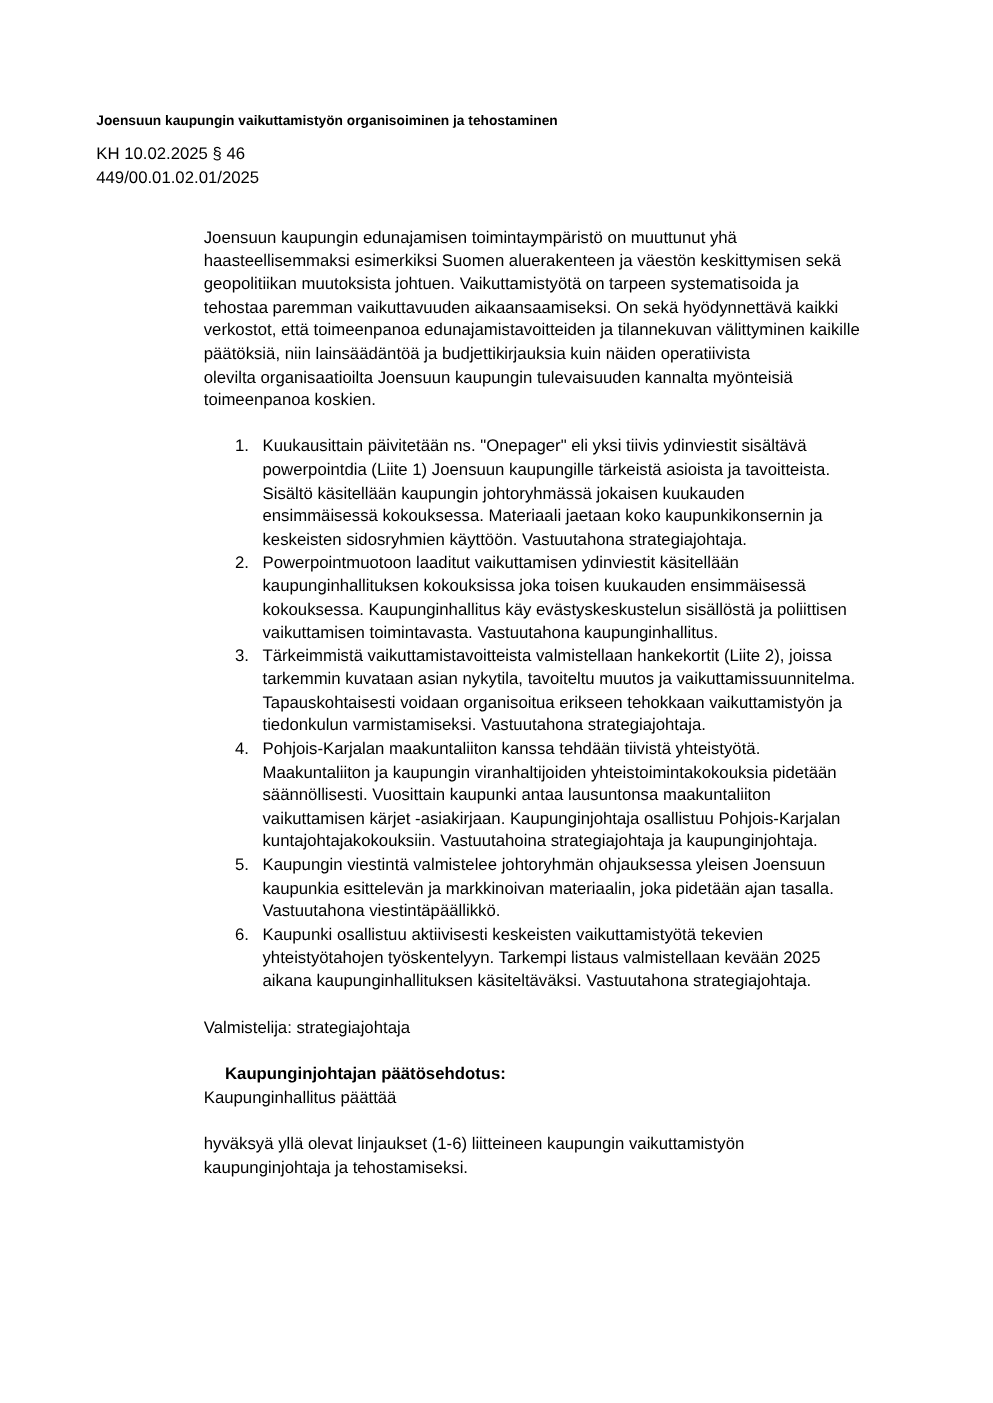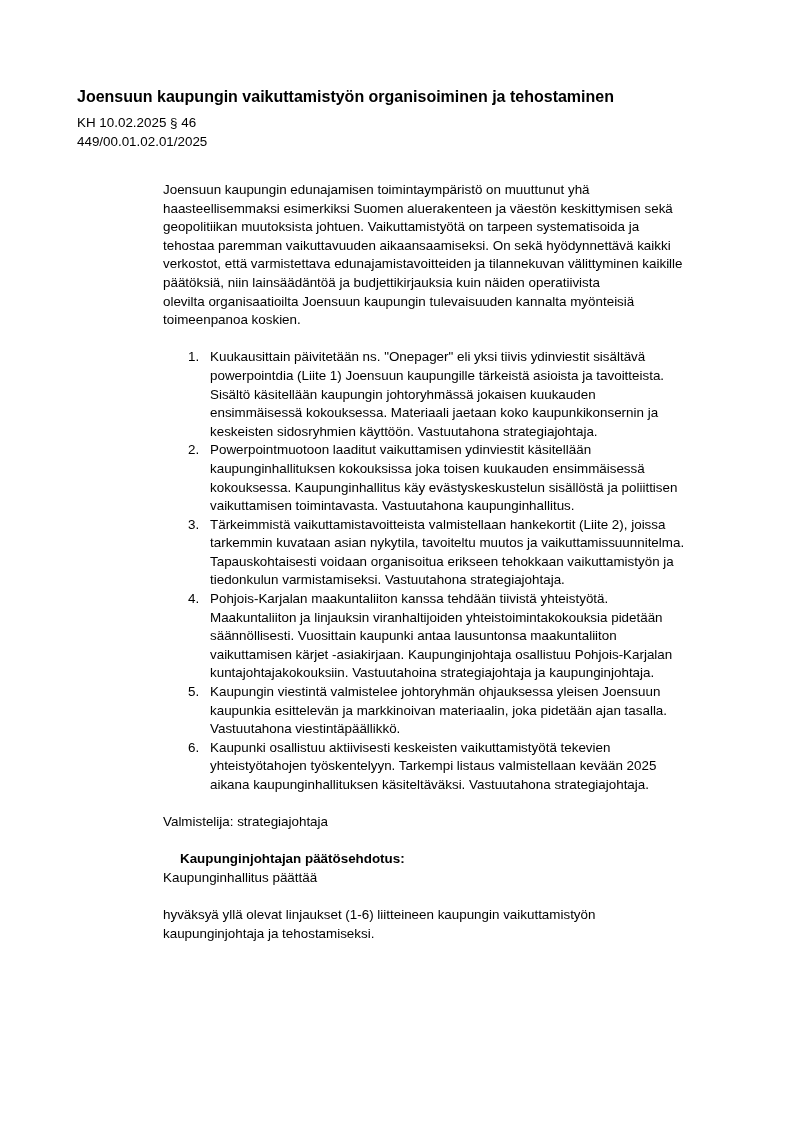--- a/index.html
+++ b/index.html
@@ -2,21 +2,21 @@
 <html><head>
 <meta charset="utf-8">
 <style>
   html, body { margin: 0; padding: 0; background: #ffffff; }
   body {
     width: 794px; height: 1122px; position: relative; overflow: hidden;
     font-family: "Liberation Sans", sans-serif; color: #000000;
     font-size: 13.4px; line-height: 18.6px;
   }
   .page { position: absolute; left: 0; top: 0; width: 794px; height: 1122px; }
-  .title { position: absolute; left: 77px; top: 88px; font-weight: bold; font-size: 16px; white-space: nowrap; }
+  .title { position: absolute; left: 77px; top: 88px; font-weight: bold; font-size: 11px; white-space: nowrap; }
   .meta { position: absolute; left: 77px; top: 114px; }
   .meta div { white-space: nowrap; }
   .body { position: absolute; left: 163px; top: 181px; width: 580px; }
   .para { margin: 0 0 18.6px 0; }
   ol.lines { list-style: none; margin: 0 0 18.6px 0; padding: 0; }
   ol.lines li { position: relative; padding-left: 47px; margin: 0; }
   ol.lines li .num { position: absolute; left: 25px; top: 0; }
   .bold { font-weight: bold; padding-left: 17px; }
   .nowrap-lines span { display: block; white-space: nowrap; }
 </style>
@@ -32,21 +32,21 @@
     <div>449/00.01.02.01/2025</div>
   </div>
 
   <div class="body">
 
     <div class="para nowrap-lines">
       <span>Joensuun kaupungin edunajamisen toimintaympäristö on muuttunut yhä</span>
       <span>haasteellisemmaksi esimerkiksi Suomen aluerakenteen ja väestön keskittymisen sekä</span>
       <span>geopolitiikan muutoksista johtuen. Vaikuttamistyötä on tarpeen systematisoida ja</span>
       <span>tehostaa paremman vaikuttavuuden aikaansaamiseksi. On sekä hyödynnettävä kaikki</span>
-      <span>verkostot, että varmistettava edunajamistavoitteiden ja tilannekuvan välittyminen kaikille</span>
+      <span>verkostot, että toimeenpanoa edunajamistavoitteiden ja tilannekuvan välittyminen kaikille</span>
       <span>päätöksiä, niin lainsäädäntöä ja budjettikirjauksia kuin näiden operatiivista</span>
       <span>olevilta organisaatioilta Joensuun kaupungin tulevaisuuden kannalta myönteisiä</span>
       <span>toimeenpanoa koskien.</span>
     </div>
 
 
     <ol class="lines nowrap-lines">
       <li>
         <span class="num">1.</span>
         <span>Kuukausittain päivitetään ns. "Onepager" eli yksi tiivis ydinviestit sisältävä</span>
@@ -65,21 +65,21 @@
       <li>
         <span class="num">3.</span>
         <span>Tärkeimmistä vaikuttamistavoitteista valmistellaan hankekortit (Liite 2), joissa</span>
         <span>tarkemmin kuvataan asian nykytila, tavoiteltu muutos ja vaikuttamissuunnitelma.</span>
         <span>Tapauskohtaisesti voidaan organisoitua erikseen tehokkaan vaikuttamistyön ja</span>
         <span>tiedonkulun varmistamiseksi. Vastuutahona strategiajohtaja.</span>
       </li>
       <li>
         <span class="num">4.</span>
         <span>Pohjois-Karjalan maakuntaliiton kanssa tehdään tiivistä yhteistyötä.</span>
-        <span>Maakuntaliiton ja linjauksin viranhaltijoiden yhteistoimintakokouksia pidetään</span>
+        <span>Maakuntaliiton ja kaupungin viranhaltijoiden yhteistoimintakokouksia pidetään</span>
         <span>säännöllisesti. Vuosittain kaupunki antaa lausuntonsa maakuntaliiton</span>
         <span>vaikuttamisen kärjet -asiakirjaan. Kaupunginjohtaja osallistuu Pohjois-Karjalan</span>
         <span>kuntajohtajakokouksiin. Vastuutahoina strategiajohtaja ja kaupunginjohtaja.</span>
       </li>
       <li>
         <span class="num">5.</span>
         <span>Kaupungin viestintä valmistelee johtoryhmän ohjauksessa yleisen Joensuun</span>
         <span>kaupunkia esittelevän ja markkinoivan materiaalin, joka pidetään ajan tasalla.</span>
         <span>Vastuutahona viestintäpäällikkö.</span>
       </li>

